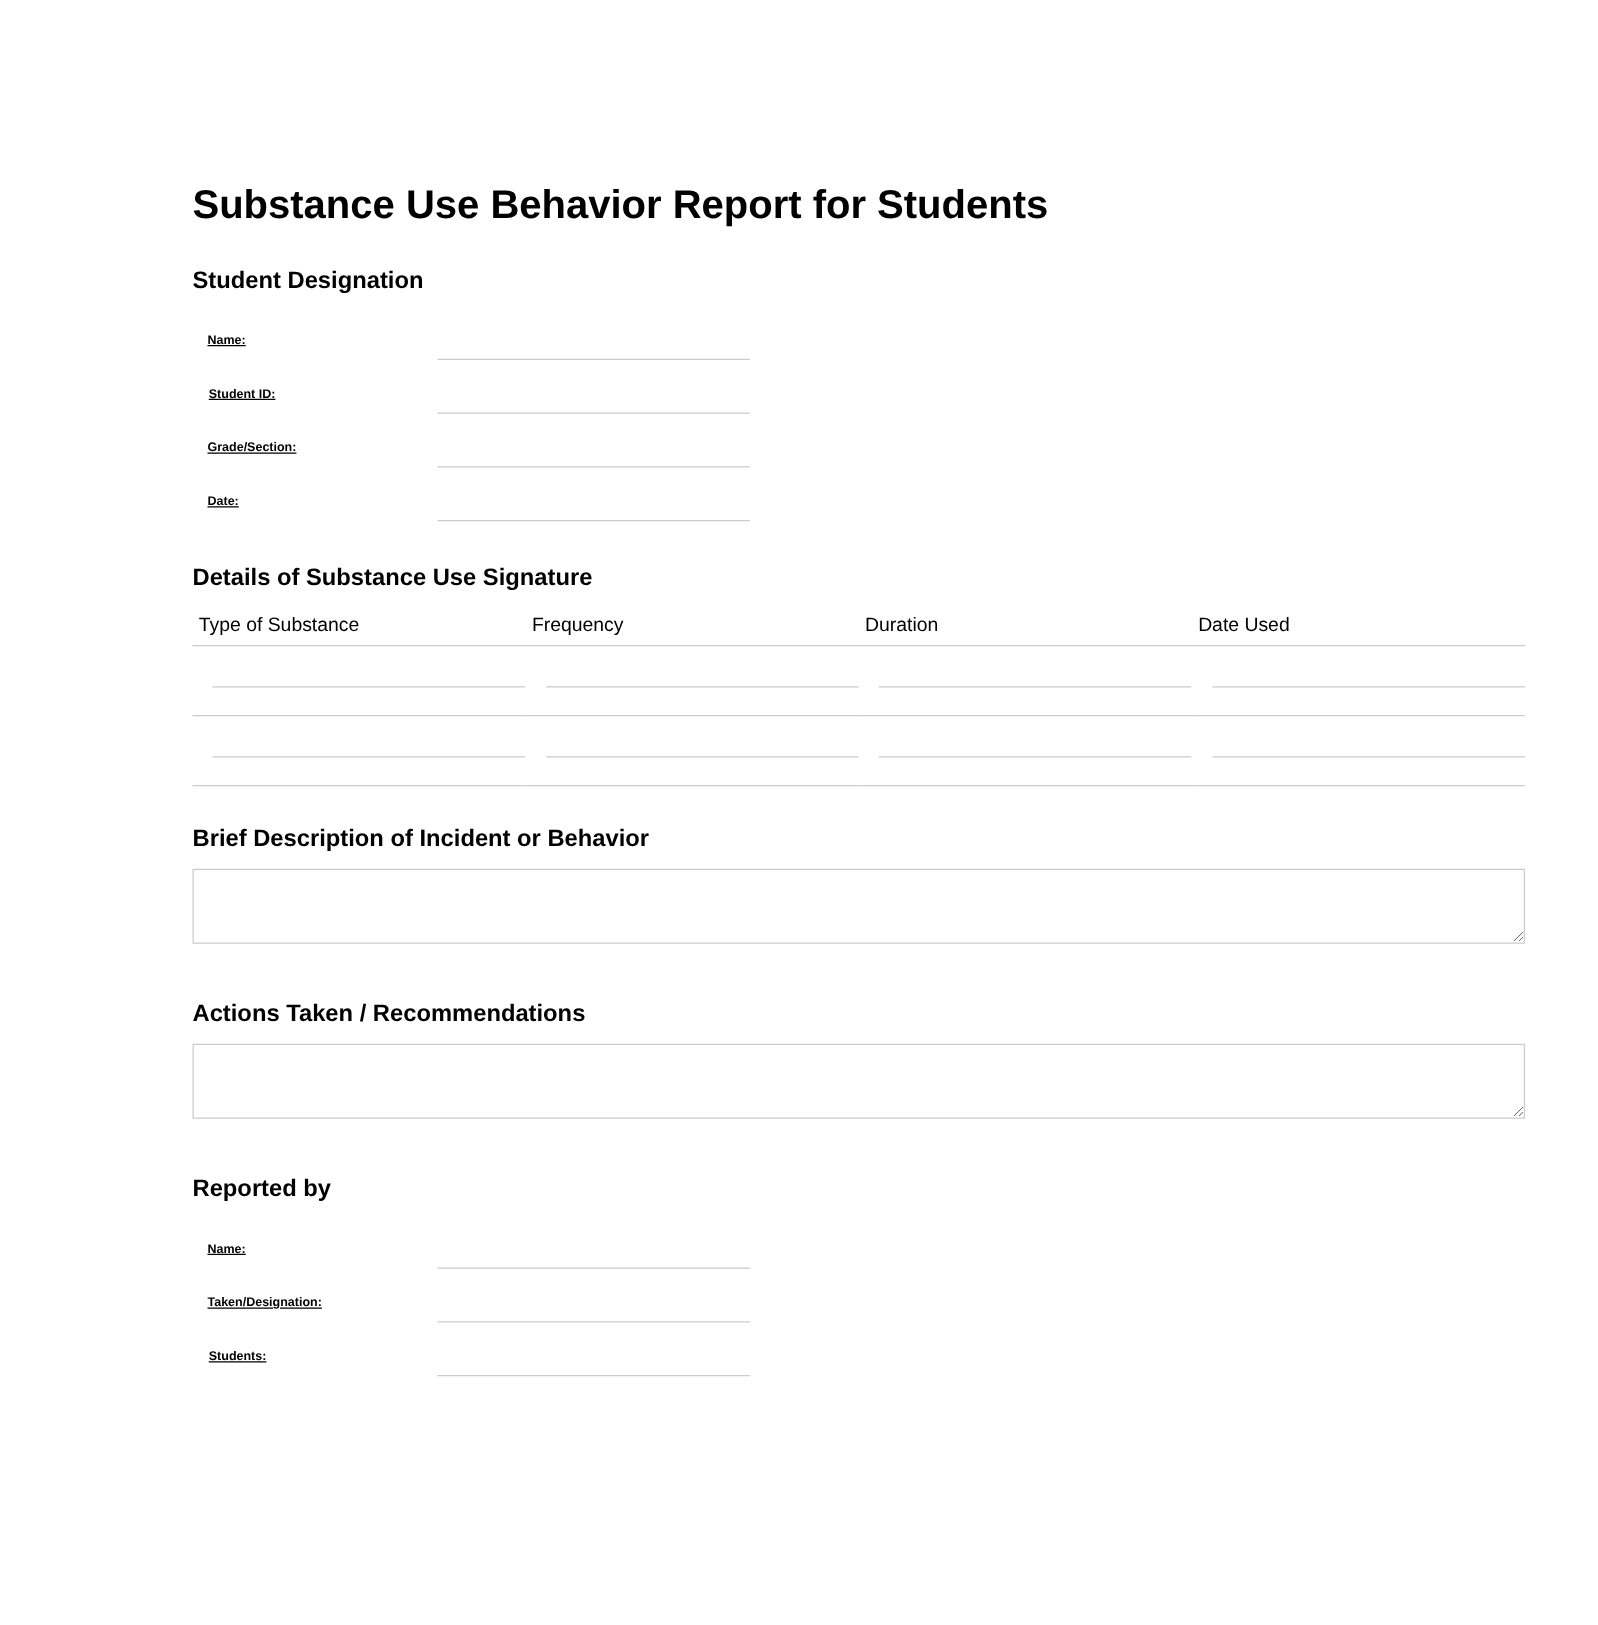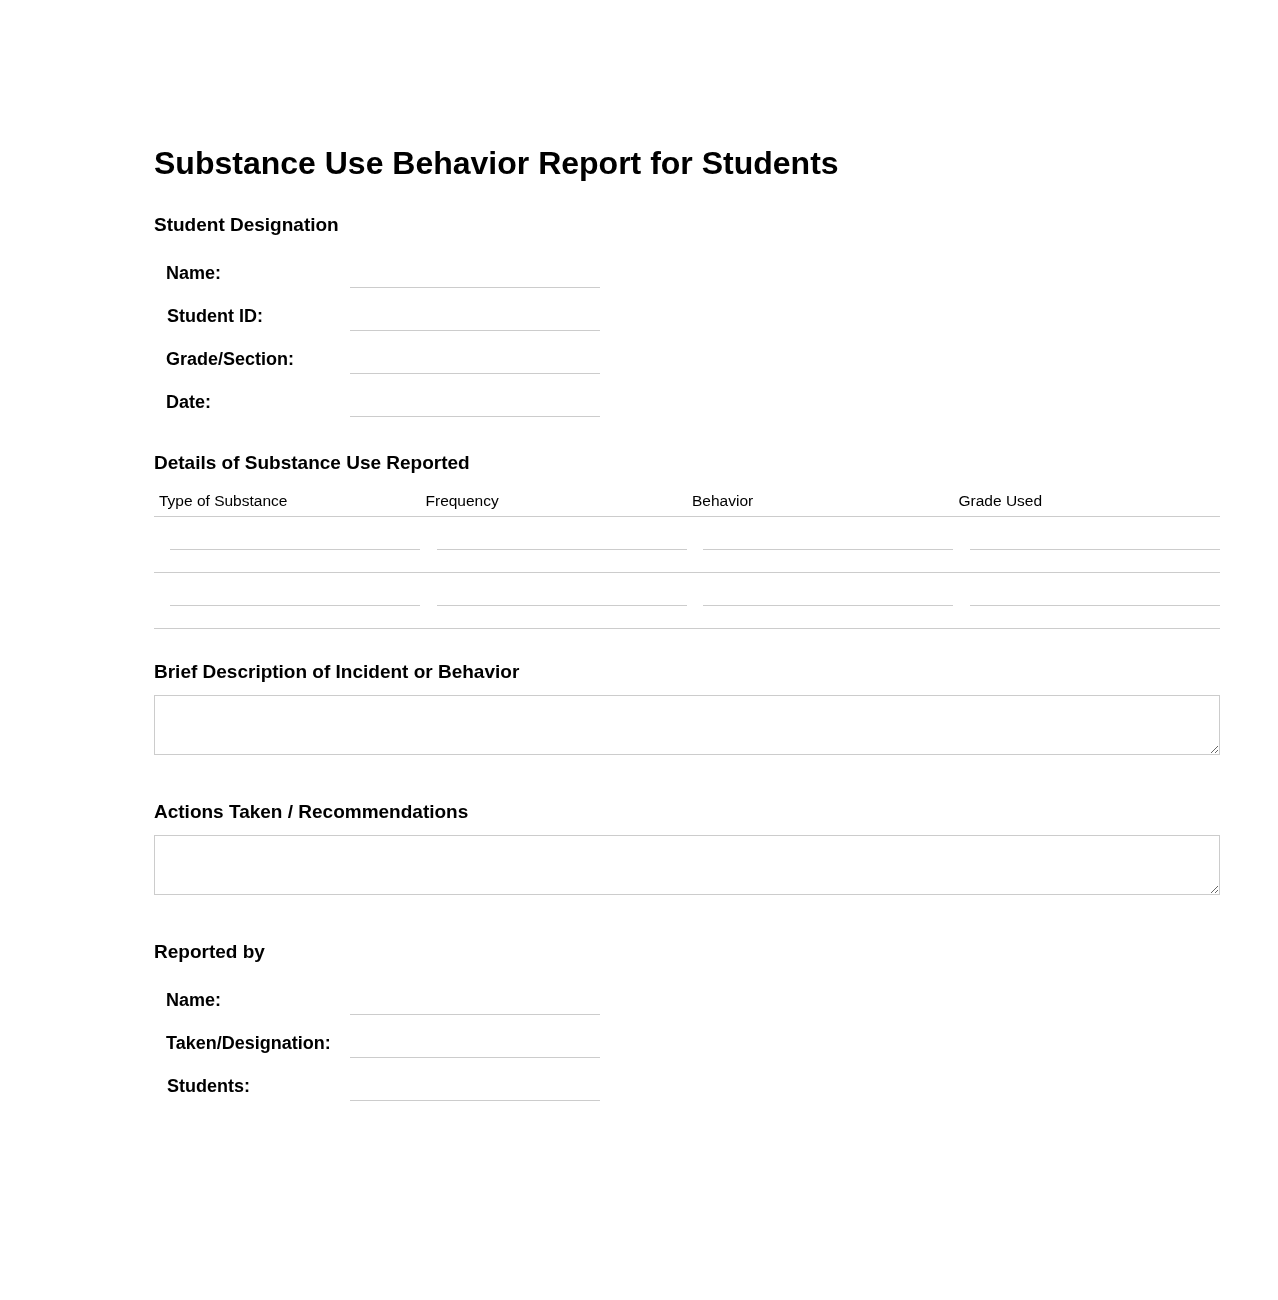--- a/index.html
+++ b/index.html
@@ -14,21 +14,21 @@
       position: absolute; top: 96px; left: 0;
       font-size: 32px; font-weight: bold; line-height: 38px; white-space: nowrap;
     }
     h2 {
       position: absolute; left: 0;
       font-size: 19px; font-weight: bold; line-height: 22px; white-space: nowrap;
     }
     .field-row { position: absolute; left: 0; width: 434px; height: 30px; }
     .field-row .lbl {
       position: absolute; left: 0; top: 0;
-      font-size: 18px; font-weight: bold; line-height: 18px; white-space: nowrap;
+      font-size: 10px; font-weight: bold; line-height: 18px; white-space: nowrap; text-decoration: underline;
     }
     .field-row input {
       position: absolute; left: 184px; top: 0; width: 250px; height: 24px;
       border: none; border-bottom: 1px solid #cccccc; outline: none;
       font-family: "Liberation Sans", sans-serif; font-size: 15px; background: transparent;
     }
     table.details {
       position: absolute; left: 0; top: 440px; width: 1066px;
       border-collapse: collapse; table-layout: fixed;
     }
@@ -71,29 +71,29 @@
   </div>
   <div class="field-row" style="top:290px;">
     <span class="lbl">Grade/Section:</span>
     <input type="text" value="" style="">
   </div>
   <div class="field-row" style="top:333px;">
     <span class="lbl">Date:</span>
     <input type="text" value="" style="">
   </div>
 
-  <h2 style="top:404px;">Details of Substance Use Reported</h2>
+  <h2 style="top:404px;">Details of Substance Use Signature</h2>
 
   <table class="details">
     <thead>
       <tr>
         <th>Type of Substance</th>
         <th>Frequency</th>
-        <th>Behavior</th>
-        <th>Grade Used</th>
+        <th>Duration</th>
+        <th>Date Used</th>
       </tr>
     </thead>
     <tbody>
       <tr>
         <td>
             <input type="text" value="" style="">
           </td>
         <td>
             <input type="text" value="" style="">
           </td>

